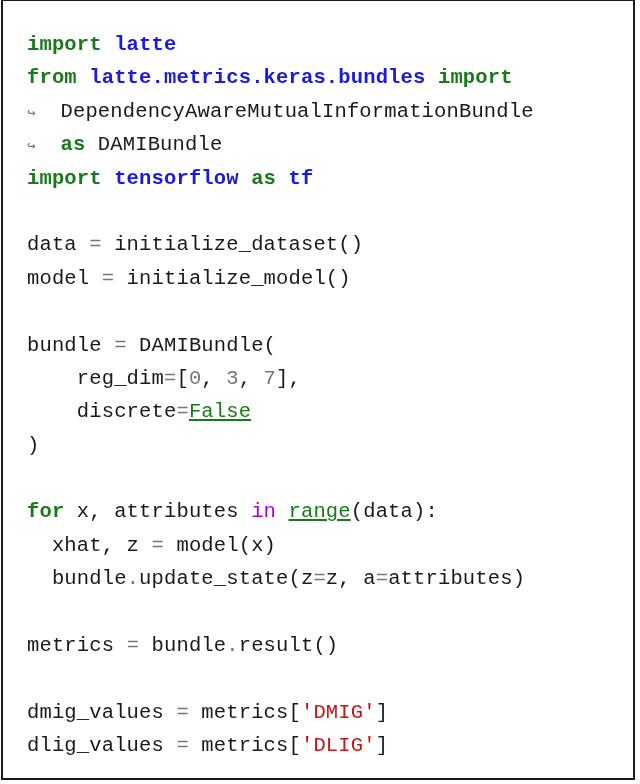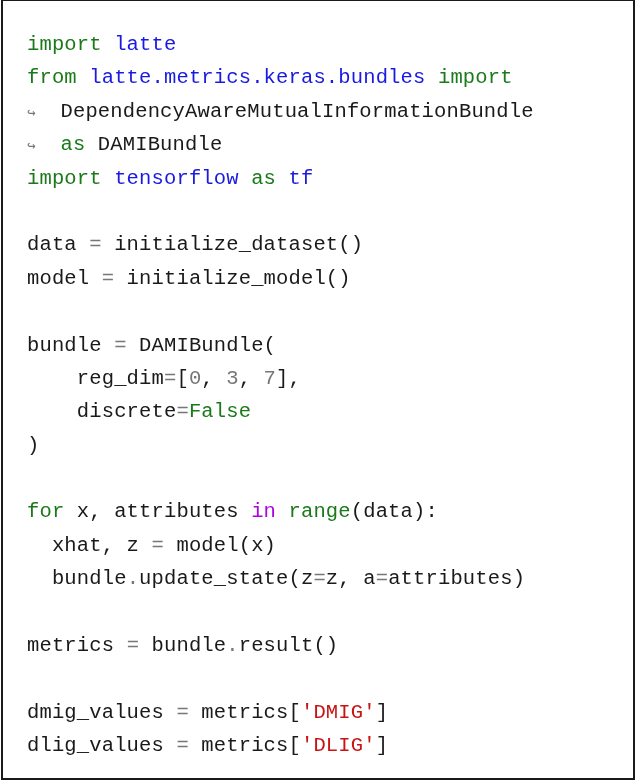--- a/index.html
+++ b/index.html
@@ -32,23 +32,23 @@
       font-size: 20.5px;
       line-height: 33.4px;
       color: #1a1a1a;
       white-space: pre;
       letter-spacing: 0.15px;
     }
     .line {
       display: block;
       height: 33.4px;
     }
-    .kw { color: #1a7a1a; font-weight: normal; }
-    .kwn { color: #1a7a1a; }
-    .mod { color: #1a1ae0; font-weight: normal; }
+    .kw { color: #1a7a1a; font-weight: bold; }
+    .kwn { color: #1a7a1a; text-decoration: underline; }
+    .mod { color: #1a1ae0; font-weight: bold; }
     .mag { color: #b000e0; font-weight: normal; }
     .num { color: #777777; }
     .str { color: #c81414; text-align: center; }
     .op { color: #777777; }
     .cont { color: #777777; font-size: 14px; }
   </style>
 </head>
 <body>
 
 <div class="frame"></div>

